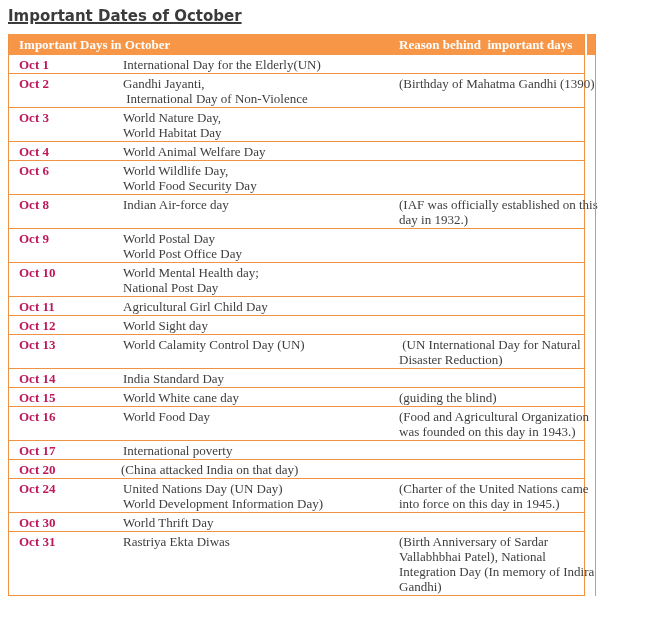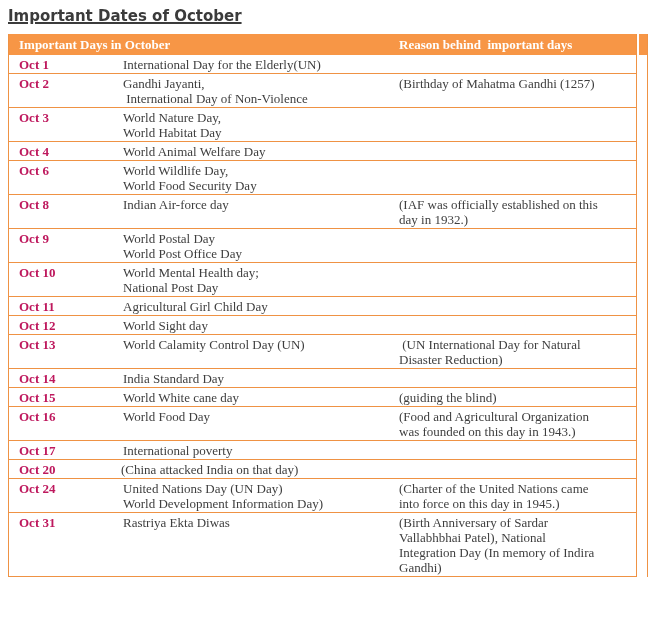--- a/index.html
+++ b/index.html
@@ -21,21 +21,21 @@
     font-family: "DejaVu Sans", "Liberation Sans", sans-serif;
     font-size: 15px;
     font-weight: bold;
     text-decoration: underline;
     text-decoration-thickness: 2px;
     color: #3B3B3B;
     margin: 0 0 9px 0;
   }
   .tablewrap { display: flex; width: 640px; align-items: stretch; }
   .main {
-    width: 629px;
+    width: 577px;
     border-left: 1px solid var(--border);
     border-right: 1px solid var(--border);
   }
   .header-row {
     display: grid;
     grid-template-columns: 107px 278px 242px;
     background: var(--header-bg);
     height: 21px;
     align-items: center;
   }
@@ -90,21 +90,21 @@
   <div class="row">
     <div class="cell date">Oct 1</div>
     <div class="cell days">International Day for the Elderly(UN)</div>
     <div class="cell reason"></div>
   </div>
 
   <div class="row">
     <div class="cell date">Oct 2</div>
     <div class="cell days">Gandhi Jayanti,
  International Day of Non-Violence</div>
-    <div class="cell reason">(Birthday of Mahatma Gandhi (1257)</div>
+    <div class="cell reason">(Birthday of Mahatma Gandhi (1390)</div>
   </div>
 
   <div class="row">
     <div class="cell date">Oct 3</div>
     <div class="cell days">World Nature Day,
 World Habitat Day</div>
     <div class="cell reason"></div>
   </div>
 
   <div class="row">
@@ -192,20 +192,25 @@
   </div>
 
   <div class="row">
     <div class="cell date">Oct 24</div>
     <div class="cell days">United Nations Day (UN Day)
 World Development Information Day)</div>
     <div class="cell reason">(Charter of the United Nations came
 into force on this day in 1945.)</div>
   </div>
 
+  <div class="row">
+    <div class="cell date">Oct 30</div>
+    <div class="cell days">World Thrift Day</div>
+    <div class="cell reason"></div>
+  </div>
 
   <div class="row">
     <div class="cell date">Oct 31</div>
     <div class="cell days">Rastriya Ekta Diwas</div>
     <div class="cell reason">(Birth Anniversary of Sardar
 Vallabhbhai Patel), National
 Integration Day (In memory of Indira
 Gandhi)</div>
   </div>
 </div>

